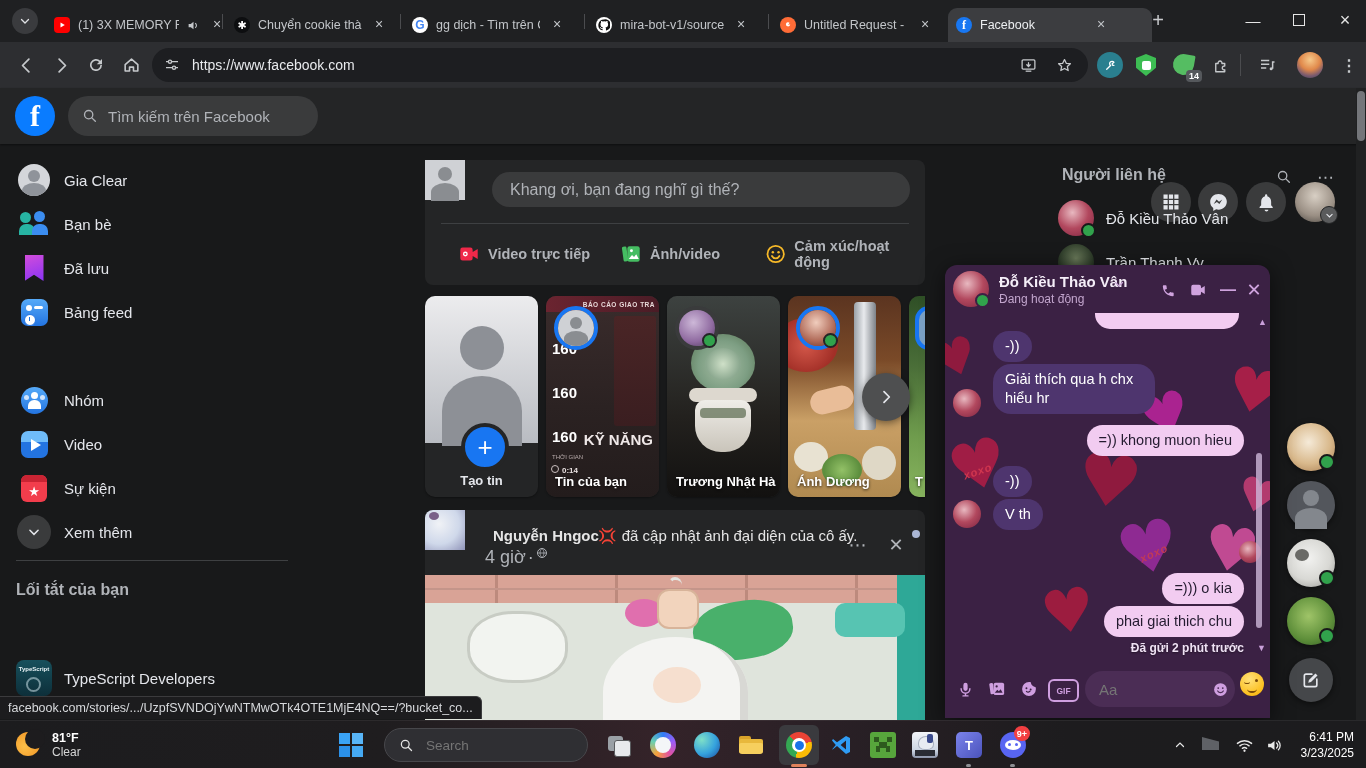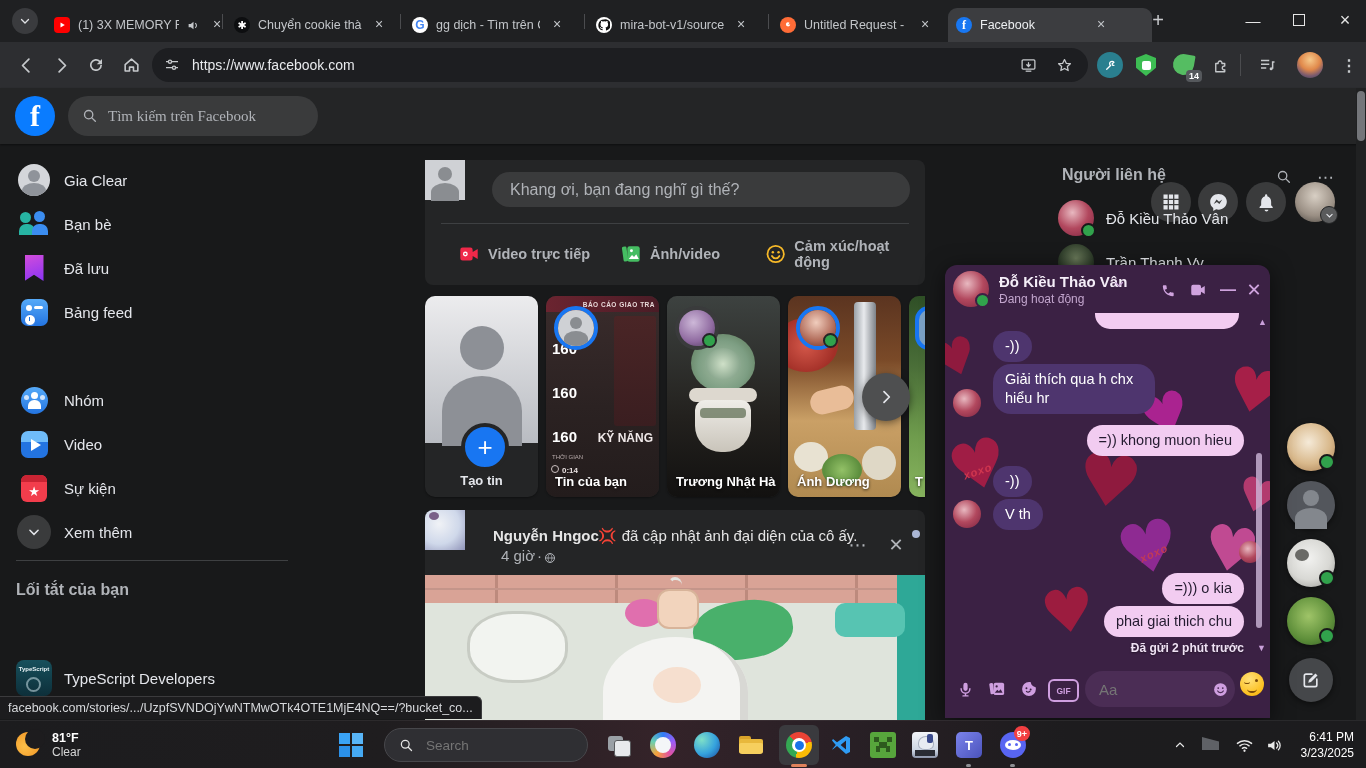--- a/index.html
+++ b/index.html
@@ -23,21 +23,21 @@
   .toolbar{position:absolute;top:42px;left:0;width:1366px;height:46px;background:#2d2e31;}
   .navbtn{position:absolute;top:7px;width:32px;height:32px;color:#c6c9cc;}
   .omnibox{position:absolute;left:152px;top:6px;width:936px;height:34px;background:#1d1e21;border-radius:17px;display:flex;align-items:center;color:#e8eaed;font-size:14px;}
   .ext{position:absolute;top:10px;width:26px;height:26px;}
   .badge14{position:absolute;right:-5px;bottom:-4px;background:#55585c;color:#fff;font-size:9px;font-weight:bold;border-radius:4px;padding:1px 3px;}
 
   
   .fbheader{position:absolute;top:88px;left:0;width:1366px;height:56px;background:#242526;box-shadow:0 1px 2px rgba(0,0,0,.45);}
   .fblogo{position:absolute;left:15px;top:8px;width:40px;height:40px;border-radius:50%;background:#0a7cff;color:#fff;font-weight:bold;font-size:30px;font-family:"Liberation Serif",serif;}
   .fbsearch{position:absolute;left:68px;top:8px;width:236px;height:40px;border-radius:20px;background:#3a3b3c;display:flex;align-items:center;padding-left:14px;gap:8px;}
-  .fbsearch input{background:transparent;border:none;outline:none;color:#e4e6eb;font-size:15px;width:170px;font-family:Liberation Serif, serif;}
+  .fbsearch input{background:transparent;border:none;outline:none;color:#e4e6eb;font-size:15px;width:170px;font-family:Liberation Sans, sans-serif;}
   .fbsearch input::placeholder{color:#b0b3b8;}
   .ftab{position:absolute;top:92px;width:104px;height:48px;color:#b0b3b8;}
   .ftab.active{color:#2d88ff;}
   .funder{position:absolute;top:141px;height:3px;background:#2d88ff;border-radius:2px;}
   .hbtn{position:absolute;top:94px;width:40px;height:40px;border-radius:50%;background:#3a3b3c;color:#e4e6eb;}
 
   
   .srow{position:absolute;left:8px;width:340px;height:44px;display:flex;align-items:center;gap:12px;padding-left:8px;border-radius:8px;font-size:15px;font-weight:500;color:#e4e6eb;}
   .sic{width:36px;height:36px;flex:none;}
   .shead{position:absolute;left:16px;color:#b0b3b8;font-size:16px;font-weight:600;}
@@ -443,21 +443,21 @@
     <div style="position:absolute;left:0;bottom:9px;width:113px;text-align:center;color:#e4e6eb;font-size:13px;font-weight:600">Tạo tin</div>
   </div>
 
   <div class="story" style="left:546px">
     <div class="abs" style="left:0;top:0;width:113px;height:201px;background:linear-gradient(180deg,#3a2c2c,#2b2222 55%,#231c1c)">
       <div style="position:absolute;left:0;top:0;width:113px;height:16px;background:linear-gradient(90deg,#6b2430,#4a1c26);color:#e8d9d9;font-size:6.5px;font-weight:bold;letter-spacing:.5px;display:flex;align-items:center;justify-content:flex-end;padding-right:4px;box-sizing:border-box">BÁO CÁO GIAO TRA</div>
       <div style="position:absolute;right:3px;top:20px;width:42px;height:110px;background:linear-gradient(180deg,#4a2526,#3a1e20);border-radius:3px"></div>
       <span style="position:absolute;left:6px;top:44px;color:#fff;font-weight:bold;font-size:15px">160</span>
       <span style="position:absolute;left:6px;top:88px;color:#fff;font-weight:bold;font-size:15px">160</span>
       <span style="position:absolute;left:6px;top:132px;color:#fff;font-weight:bold;font-size:15px">160</span>
-      <span style="position:absolute;right:6px;top:135px;color:#efe8e8;font-weight:bold;font-size:12px">KỸ NĂNG</span>
+      <span style="position:absolute;right:6px;top:135px;color:#efe8e8;font-weight:bold;font-size:15px">KỸ NĂNG</span>
       <span style="position:absolute;left:6px;top:158px;color:#b8abab;font-size:6px">THỜI GIAN</span>
       <span style="position:absolute;left:16px;top:170px;color:#e8e0e0;font-size:8px;font-weight:bold">0:14</span>
       <span style="position:absolute;left:5px;top:169px;width:8px;height:8px;border:1.5px solid #cabfbf;border-radius:50%;box-sizing:border-box"></span>
     </div>
     <div class="sring">
       <div style="width:36px;height:36px;border-radius:50%;background:#cfd1d5;position:relative;overflow:hidden">
         <span style="position:absolute;left:12px;top:7px;width:12px;height:12px;border-radius:50%;background:#8a8d91"></span>
         <span style="position:absolute;left:6px;top:21px;width:24px;height:15px;border-radius:50% 50% 0 0;background:#8a8d91"></span>
       </div>
     </div>
@@ -508,21 +508,21 @@
   </div>
 
   <div class="card" style="left:425px;top:510px;width:500px;height:210px;border-radius:8px 8px 0 0;overflow:hidden">
     <div class="avatar" style="left:16px;top:14px;width:40px;height:40px;background:radial-gradient(circle at 35% 35%,#f0f2f6,#cfd8ea 55%,#8f93b8)">
       <span style="position:absolute;left:4px;top:2px;width:10px;height:8px;border-radius:50%;background:#7a6088"></span>
       <span style="position:absolute;right:5px;top:20px;width:8px;height:8px;border-radius:50%;background:#aab6d4"></span>
     </div>
     <div class="abs" style="left:68px;top:17px;width:360px;font-size:15px;color:#e5e5e5;white-space:nowrap">
       <span style="font-weight:bold">Nguyễn Hngoc</span><span>💢</span><span> đã cập nhật ảnh đại diện của cô ấy.</span>
     </div>
-    <div class="abs" style="left:76px;top:37px;color:#b0b3b8;font-size:15px;display:flex;align-items:flex-end;gap:2px">
+    <div class="abs" style="left:60px;top:37px;color:#b0b3b8;font-size:18px;display:flex;align-items:flex-start;gap:2px">
       <span>4 giờ</span>
       <span> · </span>
       <svg width="12" height="12" viewBox="0 0 24 24">
           <circle cx="12" cy="12" r="9" fill="none" stroke="#b0b3b8" stroke-width="2"></circle>
           <path d="M3 12h18M12 3c2.6 2.4 3.9 5.4 3.9 9S14.6 18.6 12 21M12 3C9.4 5.4 8.1 8.4 8.1 12s1.3 6.6 3.9 9" fill="none" stroke="#b0b3b8" stroke-width="1.6"></path>
         </svg>
     </div>
     <div class="ico abs" style="left:418px;top:20px;width:30px;height:30px;color:#b0b3b8;font-size:18px;letter-spacing:1px">⋯</div>
     <div class="ico abs" style="left:456px;top:20px;width:30px;height:30px;color:#b0b3b8;font-size:18px">✕</div>
 

